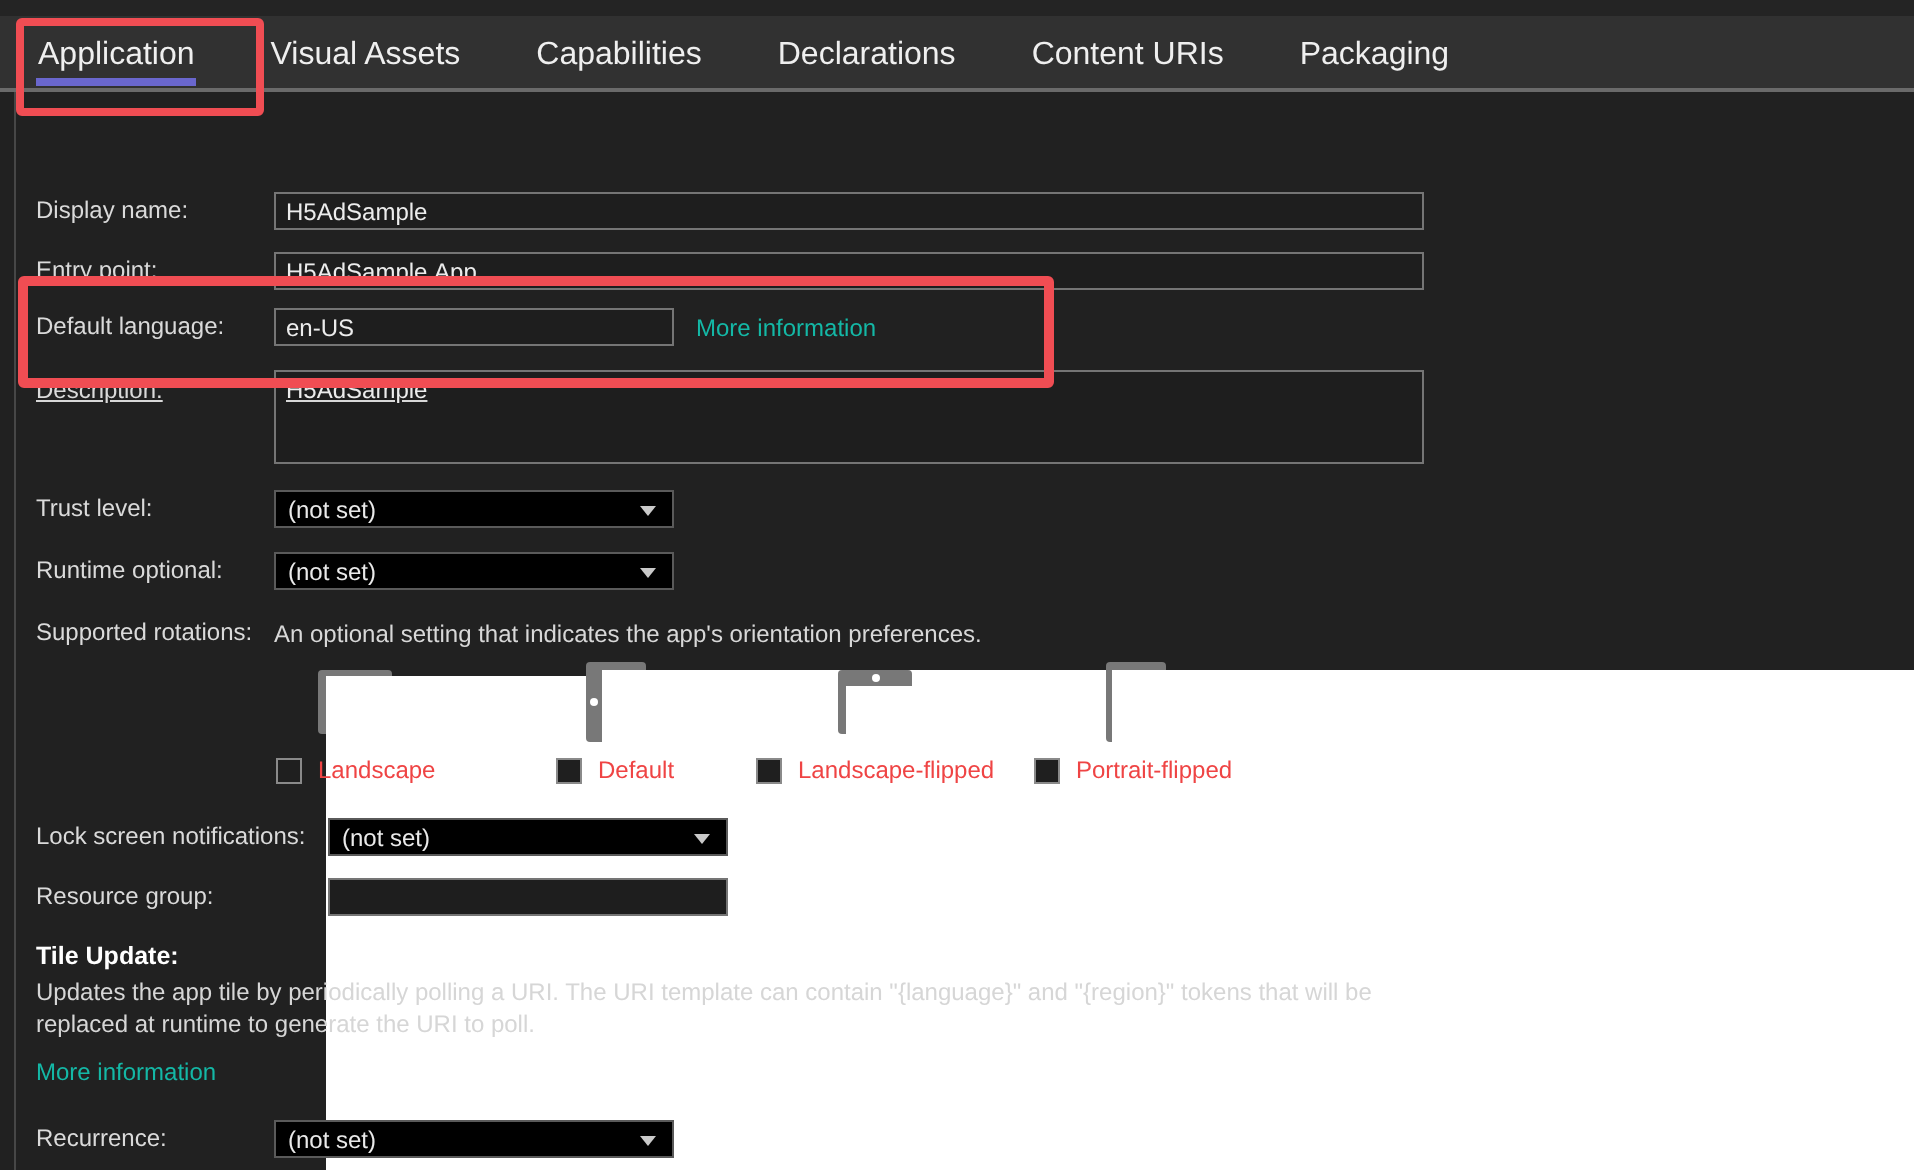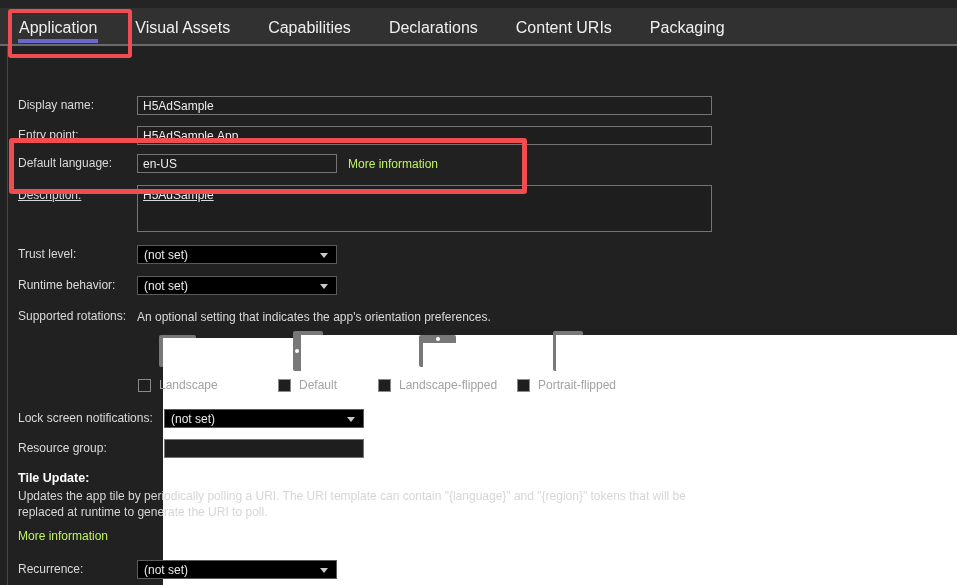--- a/index.html
+++ b/index.html
@@ -47,21 +47,21 @@
     box-sizing:border-box; width:200px; height:19px; background:#000000;
     border:1px solid #5a5a5a; position:relative; display:flex; align-items:center;
     padding:0 20px 0 6px; color:#eaeaea; cursor:default;
   }
   .dd-arrow {
     position:absolute; right:8px; top:50%; margin-top:-2px; width:0; height:0;
     border-left:4px solid transparent; border-right:4px solid transparent;
     border-top:5px solid #c9c9c9;
   }
 
-  .link { color:#bef264; cursor:pointer; white-space:nowrap; }
+  .link { color:#14b8a6; cursor:pointer; white-space:nowrap; }
 
   
   .icons-layer { position:absolute; left:0; top:331px; height:42px; width:100%; }
   .tablet { position:absolute; background:#787878; border-radius:2px; }
   .tablet .screen { position:absolute; background:#ffffff; }
   .tablet .dot { position:absolute; width:4px; height:4px; border-radius:50%; background:#ffffff; }
   .t-landscape { width:37px; height:32px; top:4px; }
   .t-landscape .screen { top:3px; left:4px; right:4px; bottom:8px; }
   .t-landscape .dot { bottom:2px; left:50%; margin-left:-2px; }
   .t-portrait { width:30px; height:40px; top:0; }
@@ -73,21 +73,21 @@
   .t-portrait-flipped { width:30px; height:40px; top:0; }
   .t-portrait-flipped .screen { top:4px; left:3px; bottom:4px; right:8px; }
   .t-portrait-flipped .dot { right:2px; top:50%; margin-top:-2px; }
 
   .checks-layer { position:absolute; left:0; top:378px; height:18px; width:100%; }
   .check-item { position:absolute; display:flex; align-items:center; gap:8px; }
   .cb {
     width:13px; height:13px; box-sizing:border-box; border:1px solid #8a8a8a;
     background:#1f1f1f; flex:0 0 13px; cursor:pointer;
   }
-  .check-item .clabel { color:#a3a3a3; white-space:nowrap; }
+  .check-item .clabel { color:#ef4444; white-space:nowrap; }
 
   
   .section-heading { position:absolute; left:18px; top:471px; font-weight:bold; color:#ffffff; font-size:12.5px; }
   .section-desc { position:absolute; left:18px; top:488px; width:676px; line-height:16px; color:#d6d6d6; }
   .section-link { position:absolute; left:18px; top:529px; }
 
   
   .anno { position:absolute; border:5px solid #f04d53; border-radius:3px; z-index:20; pointer-events:none; }
   .anno-tab { left:8px; top:9px; width:116px; height:41px; border-width:4px; }
   .anno-lang { left:9px; top:138px; width:508px; height:46px; }
@@ -133,21 +133,21 @@
 
   <div class="row" style="top:245px;">
     <div class="flabel">Trust level:</div>
     <div class="dropdown">
       <span>(not set)</span>
       <span class="dd-arrow"></span>
     </div>
   </div>
 
   <div class="row" style="top:276px;">
-    <div class="flabel">Runtime behavior:</div>
+    <div class="flabel">Runtime optional:</div>
     <div class="dropdown">
       <span>(not set)</span>
       <span class="dd-arrow"></span>
     </div>
   </div>
 
   <div class="row" style="top:307px;">
     <div class="flabel">Supported rotations:</div>
     <div>An optional setting that indicates the app's orientation preferences.</div>
   </div>

